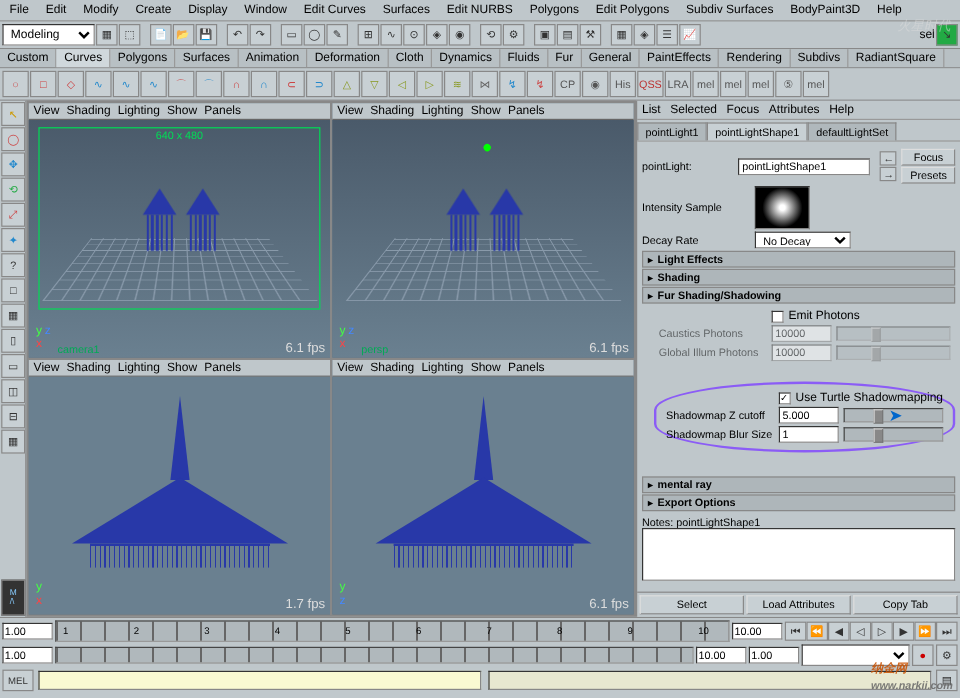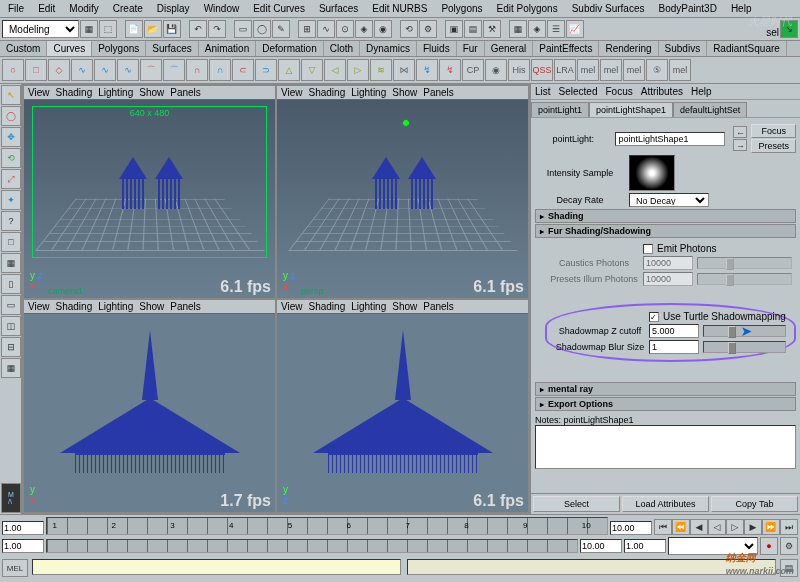--- a/index.html
+++ b/index.html
@@ -1,56 +1,56 @@
 <!DOCTYPE html>
 <html><head>
 <meta charset="utf-8">
 <style>
 *{box-sizing:border-box;margin:0;padding:0;font-family:Tahoma,Arial,sans-serif;font-size:10px}
 body{background:#c0c8cc;width:800px;height:582px;overflow:hidden;position:relative}
-.row{display:flex;align-items:flex-end}
+.row{display:flex;align-items:center}
 .menubar{background:#bfc7cb;padding:2px 4px;gap:6px;border-bottom:1px solid #888}
 .menubar span{padding:1px 4px;cursor:default}
 .toolbar{background:#bfc7cb;padding:2px;gap:1px;border-bottom:1px solid #888;flex-wrap:wrap}
 .tb-btn{width:18px;height:18px;background:#c8d0d4;border:1px solid #888;display:flex;align-items:center;justify-content:center;font-size:9px;color:#333}
 .tb-sel{height:18px;background:#fff;border:1px inset #888;padding:0 12px 0 2px;font-size:10px}
 .shelf-tabs{background:#b8c0c4;display:flex;gap:0;border-bottom:1px solid #888;font-size:9px}
 .shelf-tabs span{padding:2px 6px;border-right:1px solid #999}
 .shelf-tabs .active{background:#d0d8dc}
 .shelf{background:#bfc7cb;padding:2px;gap:1px;border-bottom:1px solid #888}
 .shelf .tb-btn{width:22px;height:22px}
 .main{display:flex;height:430px}
 .sidebar{width:22px;background:#bfc7cb;display:flex;flex-direction:column;gap:1px;padding:1px;border-right:1px solid #888}
 .sidebar .tb-btn{width:20px;height:20px}
 .viewports{display:grid;grid-template-columns:1fr 1fr;grid-template-rows:1fr 1fr;gap:2px;padding:2px;flex:1;background:#888}
 .vp{background:#5a7080;position:relative;display:flex;flex-direction:column}
 .vp-menu{background:#bfc7cb;padding:1px 4px;gap:6px;font-size:9px;border-bottom:1px solid #666}
 .vp-canvas{flex:1;background:linear-gradient(#4a5a6a,#6a8090);position:relative;overflow:hidden}
-.vp-fps{position:absolute;bottom:2px;right:4px;color:#ddd;font-size:16px;font-weight:bold}
+.vp-fps{position:absolute;bottom:2px;right:4px;color:#ddd;font-size:11px;font-weight:normal}
 .vp-cam{position:absolute;bottom:2px;left:24px;color:#0a5;font-size:9px}
 .axis{position:absolute;bottom:6px;left:6px;font-size:8px}
 .axis .x{color:#f44}.axis .y{color:#4f4}.axis .z{color:#48f}
 .grid3d{position:absolute;top:50%;left:50%;width:180px;height:100px;transform:translate(-50%,-30%) perspective(200px) rotateX(60deg);background-image:repeating-linear-gradient(0deg,#8899aa 0,#8899aa 1px,transparent 1px,transparent 12px),repeating-linear-gradient(90deg,#8899aa 0,#8899aa 1px,transparent 1px,transparent 12px)}
 .tower{position:absolute;bottom:45%;width:28px}
 .t-roof{width:0;height:0;border-left:14px solid transparent;border-right:14px solid transparent;border-bottom:22px solid #2838a8}
 .t-body{width:22px;height:30px;background:repeating-linear-gradient(90deg,#2838a8 0,#2838a8 2px,transparent 2px,transparent 4px);margin:0 auto}
 .pagoda{position:absolute;top:8%;left:50%;transform:translateX(-50%);width:200px}
 .p-spire{width:0;height:0;border-left:8px solid transparent;border-right:8px solid transparent;border-bottom:70px solid #2838a8;margin:0 auto}
 .p-roof{width:0;height:0;border-left:90px solid transparent;border-right:90px solid transparent;border-bottom:55px solid #2838a8;margin:-2px auto 0}
 .p-base{width:150px;height:20px;background:repeating-linear-gradient(90deg,#2838a8 0,#2838a8 1px,transparent 1px,transparent 4px);margin:0 auto;border-top:2px solid #2838a8}
 .resframe{position:absolute;top:6px;left:8px;right:8px;bottom:40px;border:1px solid #0d5}
 .reslabel{position:absolute;top:8px;left:50%;transform:translateX(-50%);color:#0d5;font-size:9px}
 .ae{width:270px;background:#bfc7cb;display:flex;flex-direction:column;border-left:1px solid #888}
 .ae-menu{padding:2px 4px;gap:8px;border-bottom:1px solid #999;font-size:10px}
 .ae-tabs{display:flex;gap:0;border-bottom:1px solid #999;padding-top:2px}
 .ae-tabs span{padding:2px 6px;background:#b0b8bc;border:1px solid #888;border-bottom:none;font-size:9px}
 .ae-tabs .active{background:#c8d0d4}
 .ae-body{flex:1;overflow:auto;padding:4px}
 .ae-row{display:flex;align-items:center;gap:4px;margin:2px 0}
-.ae-lbl{width:90px;text-align:center;font-size:9px}
+.ae-lbl{width:90px;text-align:left;font-size:9px}
 .ae-inp{background:#fff;border:1px inset #888;padding:1px 2px;font-size:9px;height:14px}
 .ae-btn{background:#c8d0d4;border:1px outset #ddd;padding:1px 6px;font-size:9px}
 .ae-sec{background:#aeb6ba;border:1px solid #888;padding:1px 4px;font-size:9px;font-weight:bold;margin:1px 0;display:flex;align-items:center;gap:4px}
 .ae-sec::before{content:"▸";font-size:8px}
 .ae-sec.open::before{content:"▾"}
 .ae-sub{padding:2px 4px 2px 14px}
 .sample{width:46px;height:36px;background:radial-gradient(circle,#fff 8%,#000 60%);border:1px inset #888}
 .slider{flex:1;height:12px;background:#b0b8bc;border:1px inset #999;position:relative}
 .slider::after{content:"";position:absolute;top:0;left:30%;width:6px;height:100%;background:#888;border:1px outset #ccc}
 .circled{border:2px solid #8b5cf6;border-radius:50%/40%;padding:4px 8px;margin:17px -4px}
@@ -318,35 +318,36 @@
       </div>
       <div class="ae-row">
         <span class="ae-lbl">Intensity Sample</span>
         <div class="sample"></div>
       </div>
       <div class="ae-row">
         <span class="ae-lbl">Decay Rate</span>
         <select class="ae-inp" style="width:80px"><option>No Decay</option></select>
       </div>
 
+      <div class="ae-sec">Light Effects</div>
       <div class="ae-sec">Shading</div>
       <div class="ae-sec">Fur Shading/Shadowing</div>
       <div class="ae-sub">
         <div class="ae-row">
             <span class="ae-lbl"></span>
             <span class="chk"></span> 
             <span>Emit Photons</span>
           </div>
         <div class="ae-row" style="opacity:.5">
             <span class="ae-lbl">Caustics Photons</span>
             <input class="ae-inp" style="width: 50px;" value="10000">
             <div class="slider"></div>
           </div>
         <div class="ae-row" style="opacity:.5">
-            <span class="ae-lbl">Presets Illum Photons</span>
+            <span class="ae-lbl">Global Illum Photons</span>
             <input class="ae-inp" style="width: 50px;" value="10000">
             <div class="slider"></div>
           </div>
         <div class="circled">
           <div class="ae-row">
               <span class="ae-lbl"></span>
               <span class="chk on"></span> 
               <span>Use Turtle Shadowmapping</span>
             </div>
           <div class="ae-row">

